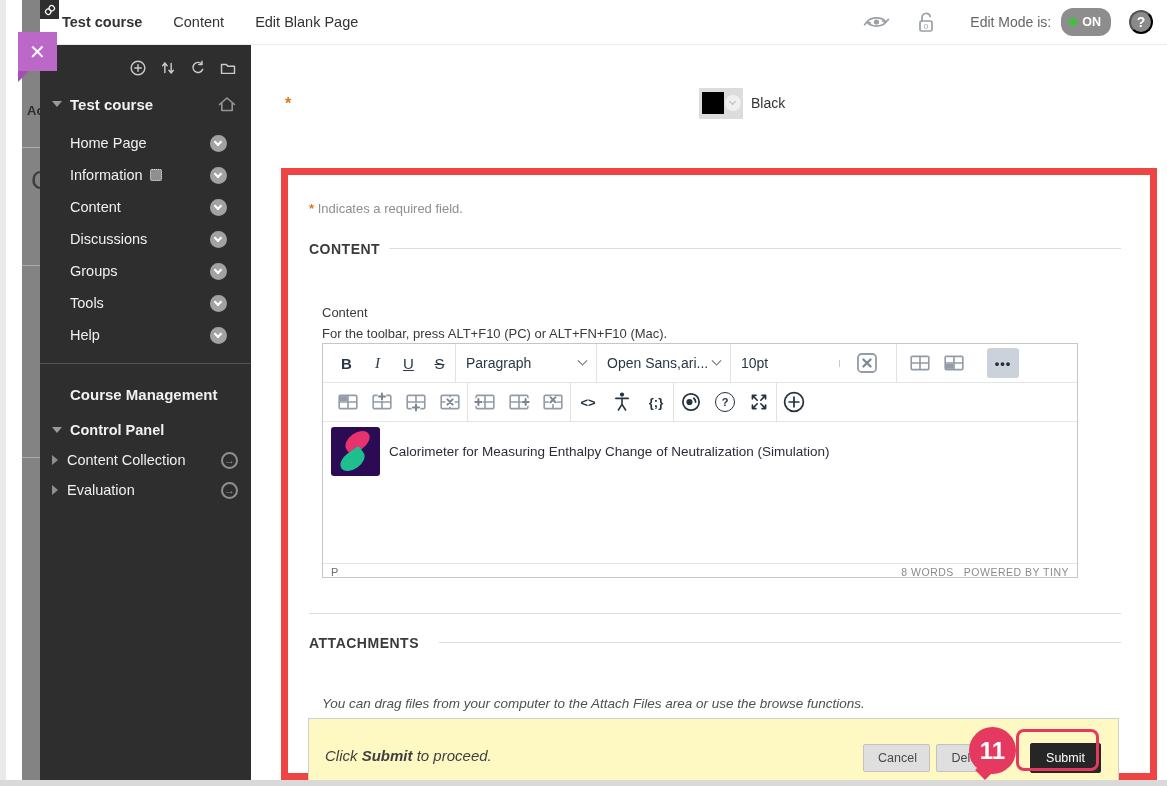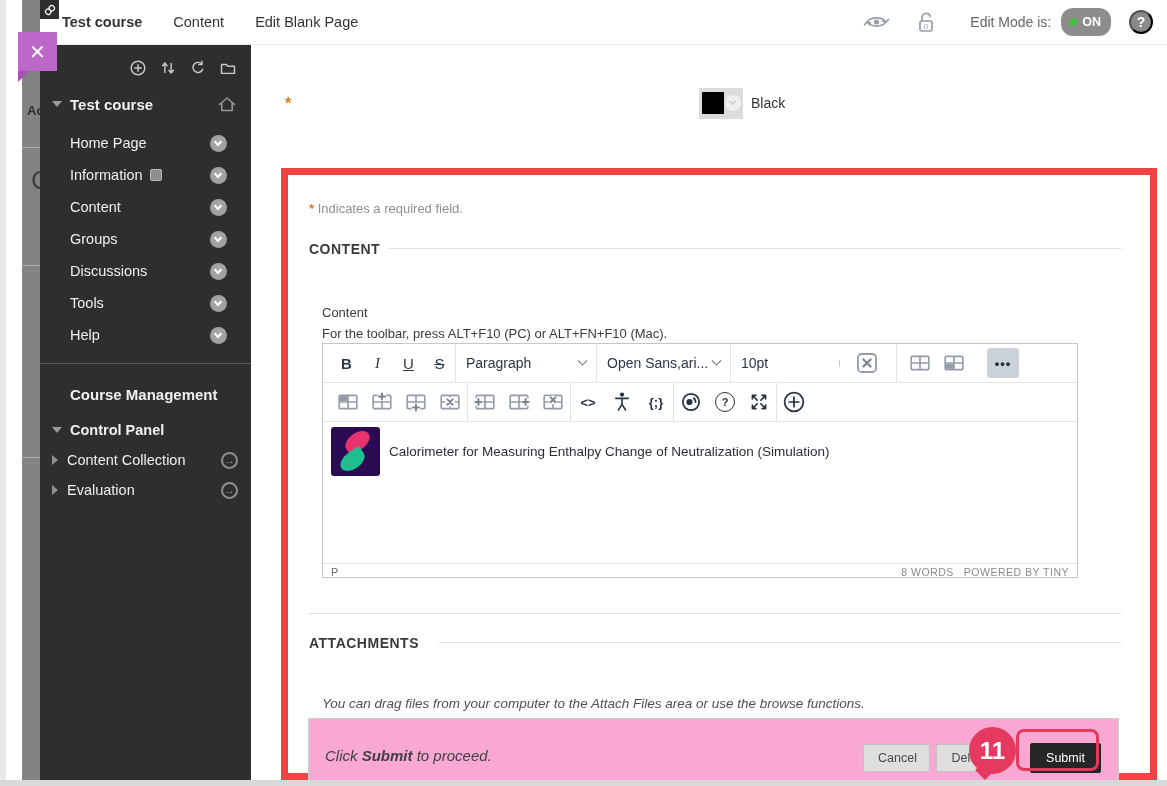--- a/index.html
+++ b/index.html
@@ -86,21 +86,21 @@
   .labster-logo { width:49px; height:49px; background:#2c0b55; border-radius:3px; position:relative; overflow:hidden; flex:none; }
   .blob { position:absolute; width:27px; height:17px; border-radius:50% 50% 50% 50%; }
   .blob.pink { background:#e8326e; left:13px; top:6px; transform:rotate(-35deg); border-bottom-left-radius:10%; }
   .blob.teal { background:#1fbe8f; left:8px; top:25px; transform:rotate(-35deg); border-top-right-radius:10%; }
   .canvas-text { margin:17px 0 0 9px; font-size:13.5px; color:#2d2d38; }
   .statusbar { height:16px; border-top:1px solid #e4e4e4; display:flex; align-items:center; justify-content:space-between; padding:0 8px; font-size:10.5px; color:#8b8b8b; }
   .statusbar .path { color:#6e6e6e; font-size:11px; }
   .statusbar .right { display:flex; gap:10px; letter-spacing:.5px; }
 
   .attach-hint { position:absolute; left:34px; top:521px; font-size:13.5px; font-style:italic; color:#4f4f4f; }
-  .footer-bar { position:absolute; left:20px; top:543px; width:811px; height:68px; background:#f9a8d4; border:1px solid #cfcfcf; }
+  .footer-bar { position:absolute; left:20px; top:543px; width:811px; height:68px; background:#fef9c3; border:1px solid #cfcfcf; }
   .footer-instr { position:absolute; left:16px; top:28px; font-size:15px; font-style:italic; color:#3f3f3f; }
   .footer-instr b { font-weight:bold; }
   .btn { position:absolute; top:25px; height:28px; border:1px solid #c2c2c2; background:#dfdfdf; color:#4a4a4a; font-size:12.5px; border-radius:2px; cursor:pointer; padding:0 14px; font-family:"Liberation Sans", sans-serif; }
   .btn-cancel { left:554px; width:67px; }
   .btn-delete { left:627px; width:67px; }
   .btn-submit { left:721px; top:24px; width:71px; height:30px; background:#262626; border:1px solid #262626; color:#fff; }
 
   .annot-ring { position:absolute; left:1016px; top:729px; width:83px; height:42px; border:3px solid #e6395f; border-radius:8px; z-index:19; pointer-events:none; }
   .step-badge { position:absolute; left:969px; top:727px; width:47px; height:47px; border-radius:50%; background:#e6395f; color:#ffffff; font-size:24px; font-weight:bold; display:flex; align-items:center; justify-content:center; z-index:20; }
   .step-badge::before { content:""; position:absolute; left:9px; bottom:-3px; width:14px; height:14px; background:#e6395f; transform:rotate(45deg); z-index:-1; }
@@ -239,27 +239,27 @@
           <i></i>
         </span>
     </div>
     <div class="nav-item">
       <span class="lbl">Content</span>
       <span class="chev-circle">
           <i></i>
         </span>
     </div>
     <div class="nav-item">
+      <span class="lbl">Discussions</span>
+      <span class="chev-circle">
+          <i></i>
+        </span>
+    </div>
+    <div class="nav-item">
       <span class="lbl">Groups</span>
-      <span class="chev-circle">
-          <i></i>
-        </span>
-    </div>
-    <div class="nav-item">
-      <span class="lbl">Discussions</span>
       <span class="chev-circle">
           <i></i>
         </span>
     </div>
     <div class="nav-item">
       <span class="lbl">Tools</span>
       <span class="chev-circle">
           <i></i>
         </span>
     </div>

